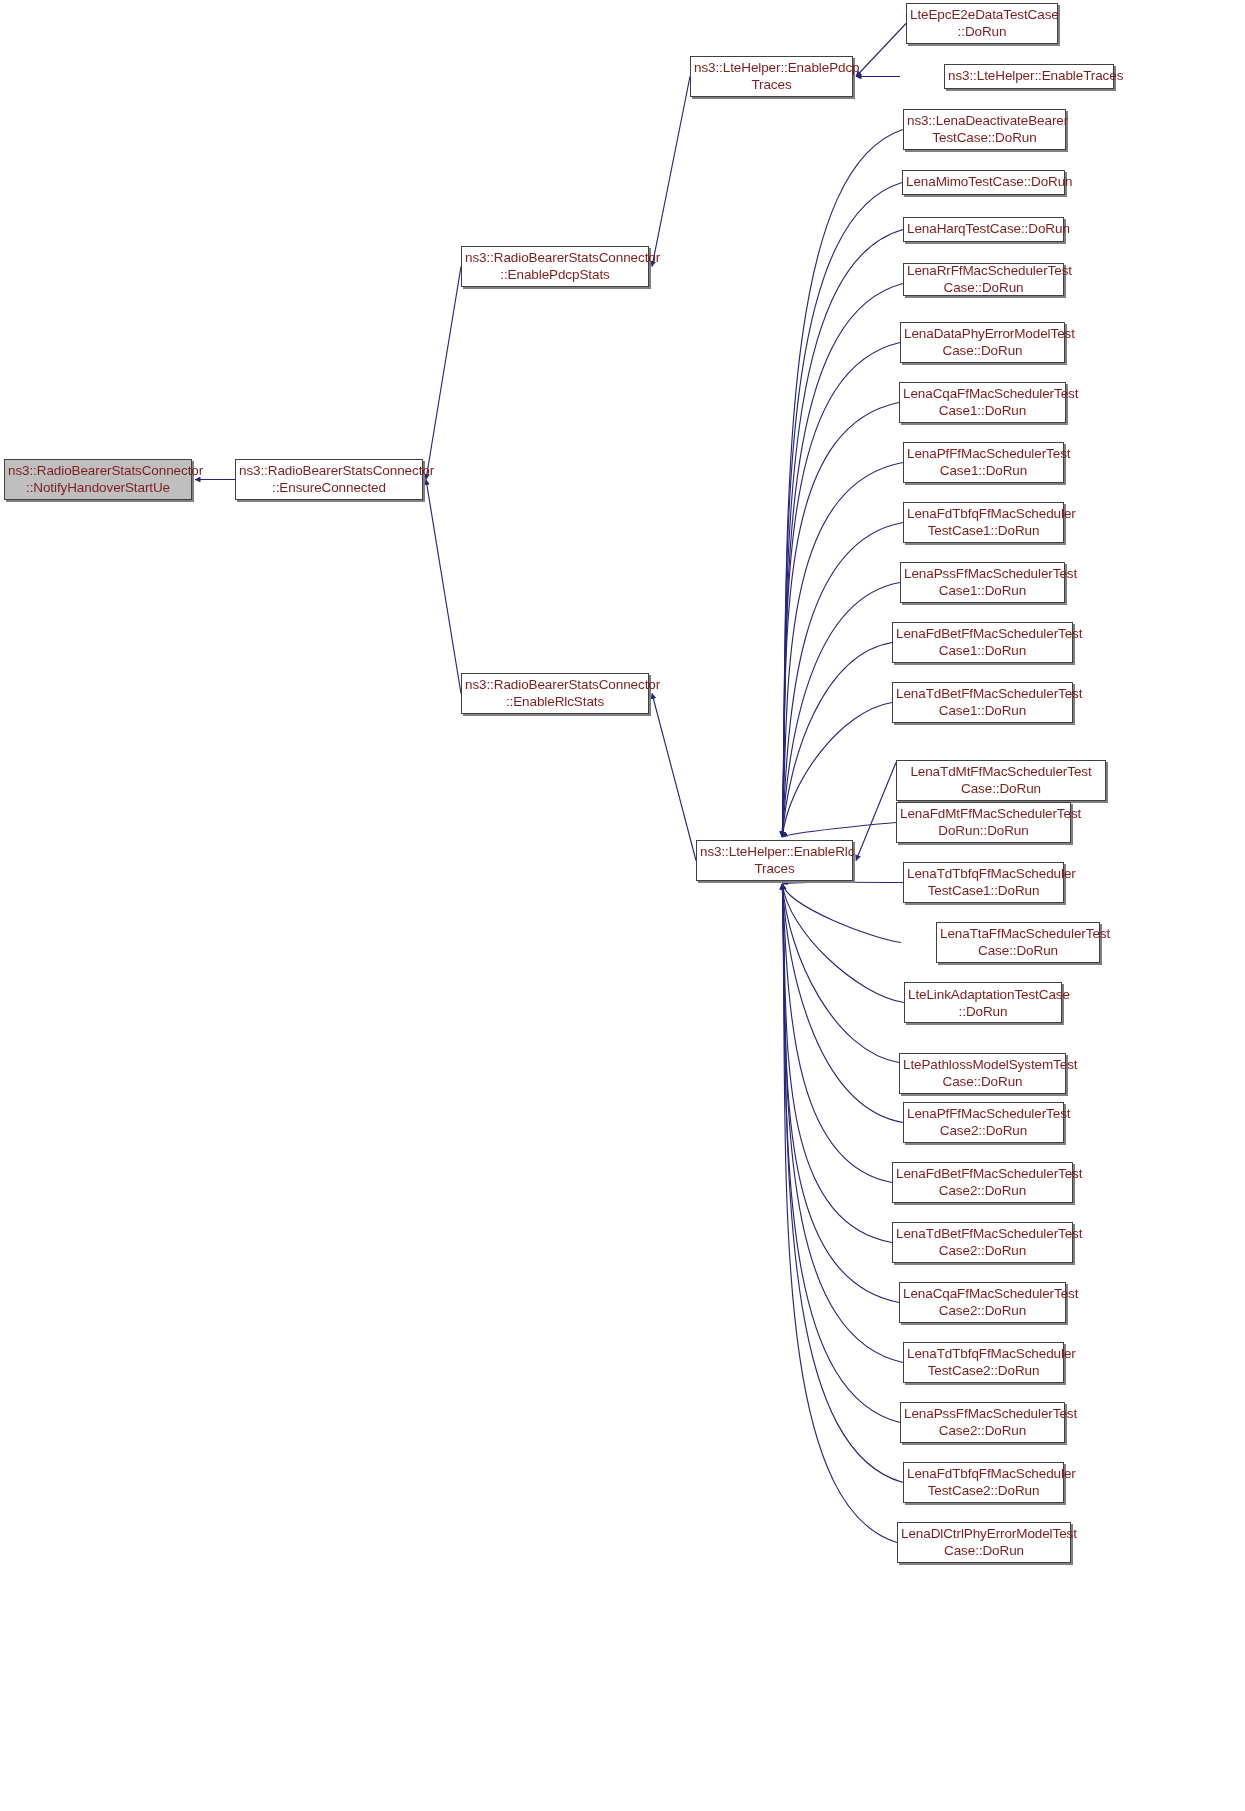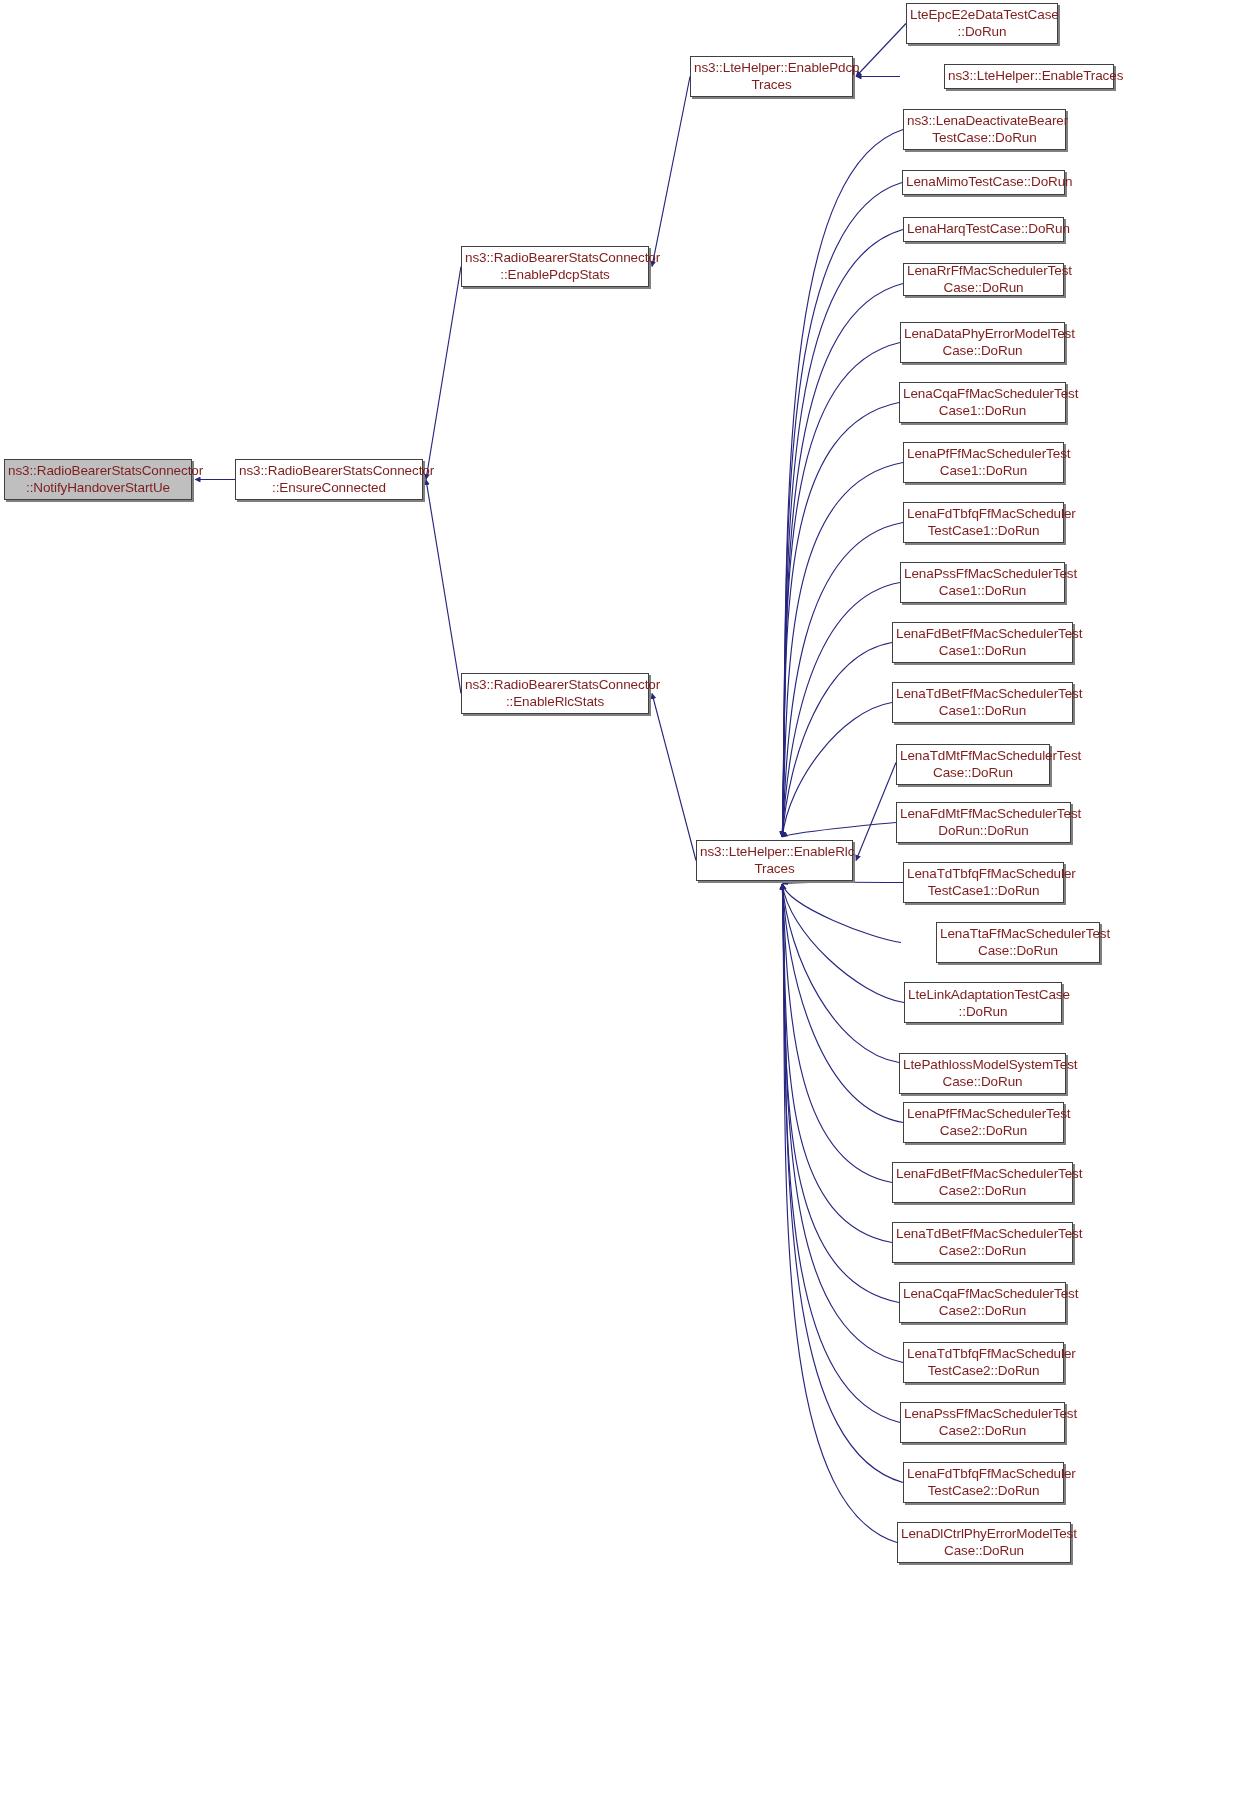--- a/index.html
+++ b/index.html
@@ -135,21 +135,21 @@
 Case1::DoRun</span>
       </div>
       <div class="node" style="left: 892px; top: 622px; width: 181px; height: 41px;">
         <span class="lbl">LenaFdBetFfMacSchedulerTest
 Case1::DoRun</span>
       </div>
       <div class="node" style="left: 892px; top: 682px; width: 181px; height: 41px;">
         <span class="lbl">LenaTdBetFfMacSchedulerTest
 Case1::DoRun</span>
       </div>
-      <div class="node" style="left: 896px; top: 744px; width: 154px; height: 41px; text-align: center;">
+      <div class="node" style="left: 896px; top: 760px; width: 210px; height: 41px; text-align: center;">
         <span class="lbl">LenaTdMtFfMacSchedulerTest
 Case::DoRun</span>
       </div>
       <div class="node" style="left: 896px; top: 802px; width: 175px; height: 41px;">
         <span class="lbl">LenaFdMtFfMacSchedulerTest
 DoRun::DoRun</span>
       </div>
       <div class="node" style="left: 903px; top: 862px; width: 161px; height: 41px;">
         <span class="lbl">LenaTdTbfqFfMacScheduler
 TestCase1::DoRun</span>

